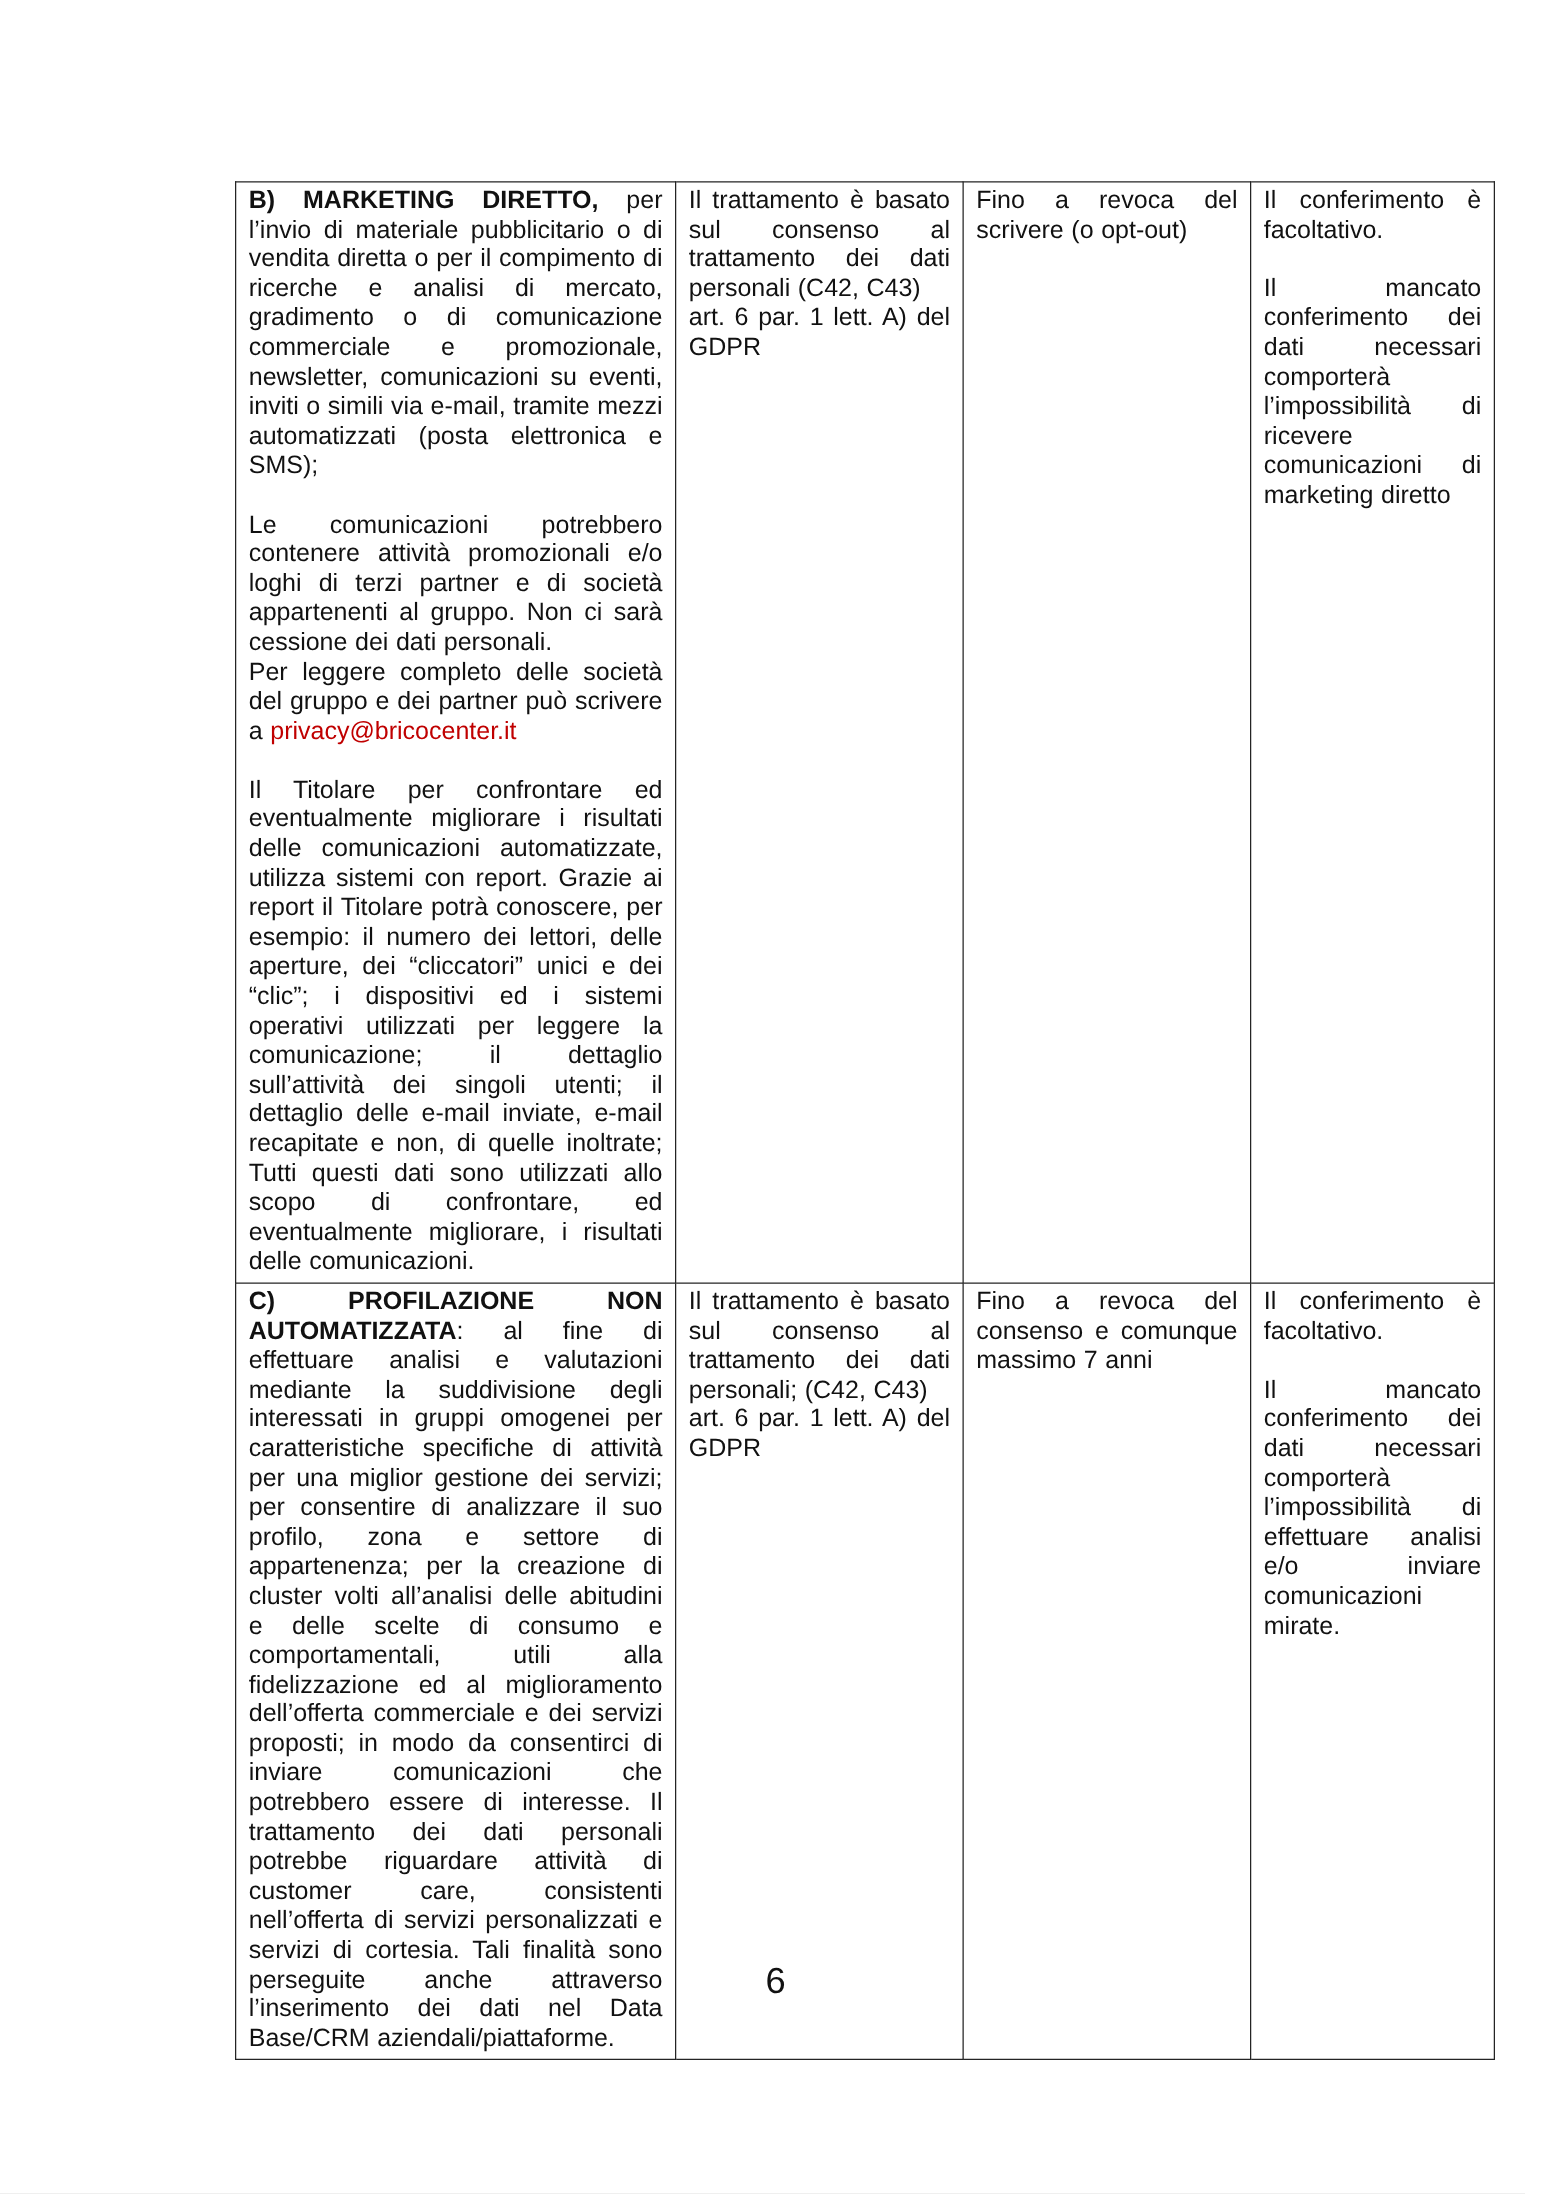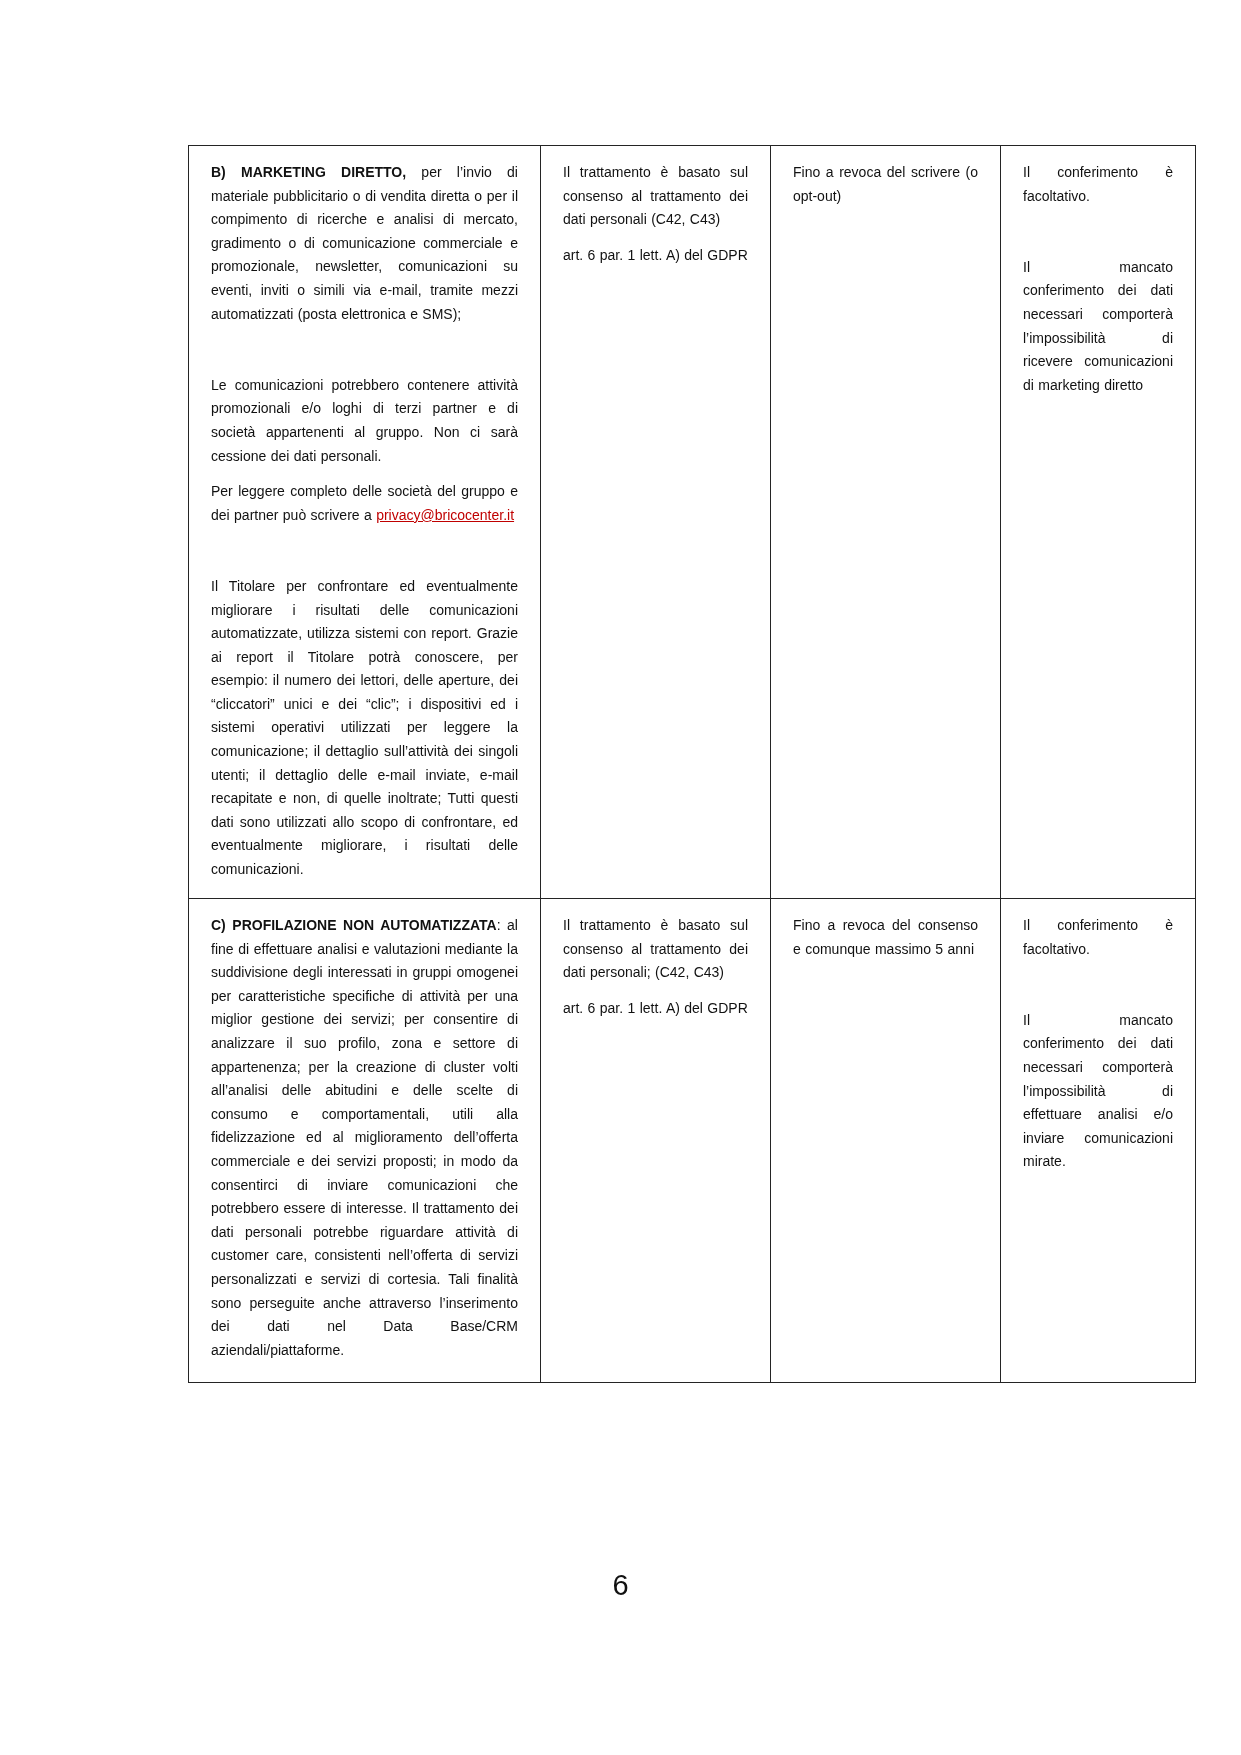--- a/index.html
+++ b/index.html
@@ -24,32 +24,31 @@
   table.privacy-table td {
     border: 1.6px solid #242424;
     vertical-align: top;
     padding: 3px 10px 4px 10px;
     overflow: hidden;
     box-sizing: border-box;
   }
   tr.row-b td { height: 753px; }
   tr.row-c td { height: 484px; }
   .cell p {
-    margin: 12px;
-    font-size: 14px;
+    margin: 0;
+    font-size: 20px;
     line-height: 23.6px;
     text-align: justify;
     text-justify: inter-word;
     word-spacing: 0.5px;
   }
   .cell p.blank { min-height: 23.6px; }
   .cell b { font-weight: bold; }
   a.email-link {
     color: #c00000;
-    text-decoration: underline;
     cursor: pointer;
   }
   .page-number {
     position: absolute;
     top: 1568px;
     left: 0;
     width: 100%;
     text-align: center;
     font-size: 29px;
     line-height: 34px;
@@ -93,21 +92,21 @@
       </tr>
       <tr class="row-c">
         <td class="cell">
           <p><b>C) PROFILAZIONE NON AUTOMATIZZATA</b><span>: al fine di effettuare analisi e valutazioni mediante la suddivisione degli interessati in gruppi omogenei per caratteristiche specifiche di attività per una miglior gestione dei servizi; per consentire di analizzare il suo profilo, zona e settore di appartenenza; per la creazione di cluster volti all’analisi delle abitudini e delle scelte di consumo e comportamentali, utili alla fidelizzazione ed al miglioramento dell’offerta commerciale e dei servizi proposti; in modo da consentirci di inviare comunicazioni che potrebbero essere di interesse. Il trattamento dei dati personali potrebbe riguardare attività di customer care, consistenti nell’offerta di servizi personalizzati e servizi di cortesia. Tali finalità sono perseguite anche attraverso l’inserimento dei dati nel Data Base/CRM aziendali/piattaforme.</span></p>
         </td>
         <td class="cell">
           <p>Il trattamento è basato sul consenso al trattamento dei dati personali; (C42, C43)</p>
           <p>art. 6 par. 1 lett. A) del GDPR</p>
         </td>
         <td class="cell">
-          <p>Fino a revoca del consenso e comunque massimo 5 anni</p>
+          <p>Fino a revoca del consenso e comunque massimo 7 anni</p>
         </td>
         <td class="cell">
           <p>Il conferimento è facoltativo.</p>
           <p class="blank">&nbsp;</p>
           <p>Il mancato conferimento dei dati necessari comporterà l’impossibilità di effettuare analisi e/o inviare comunicazioni mirate.</p>
         </td>
       </tr>
     </tbody>
   </table>
 

